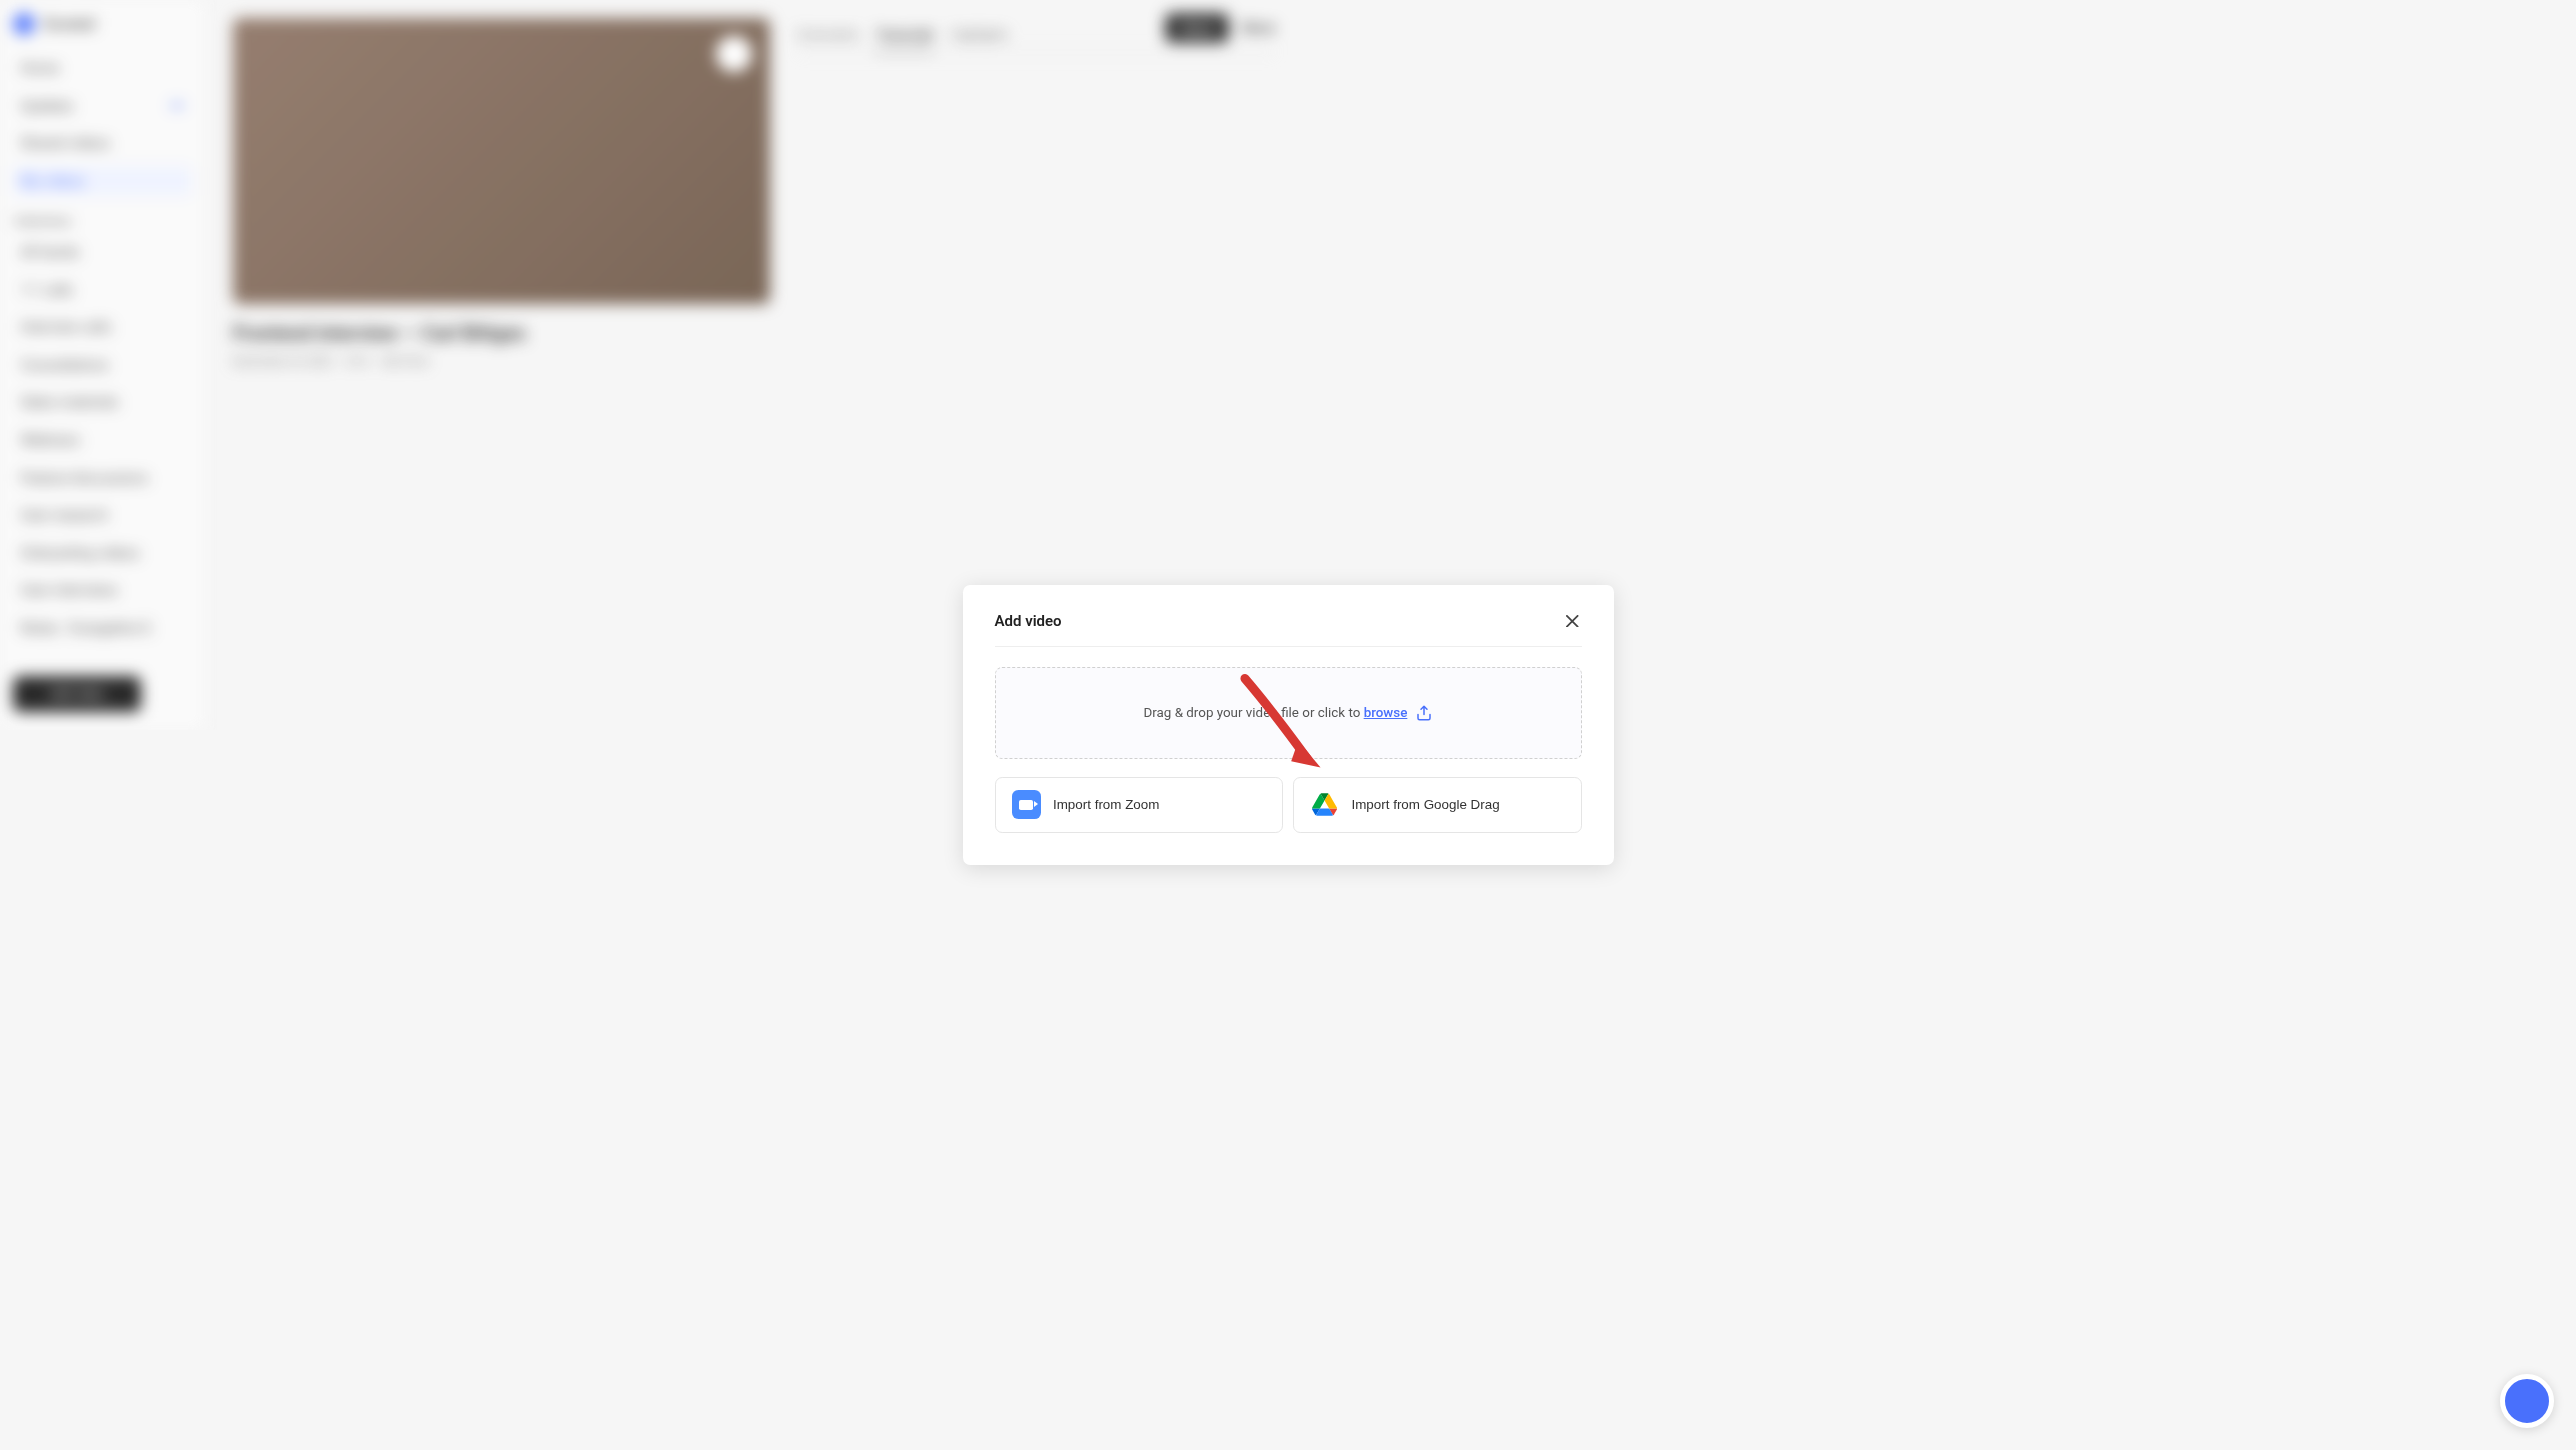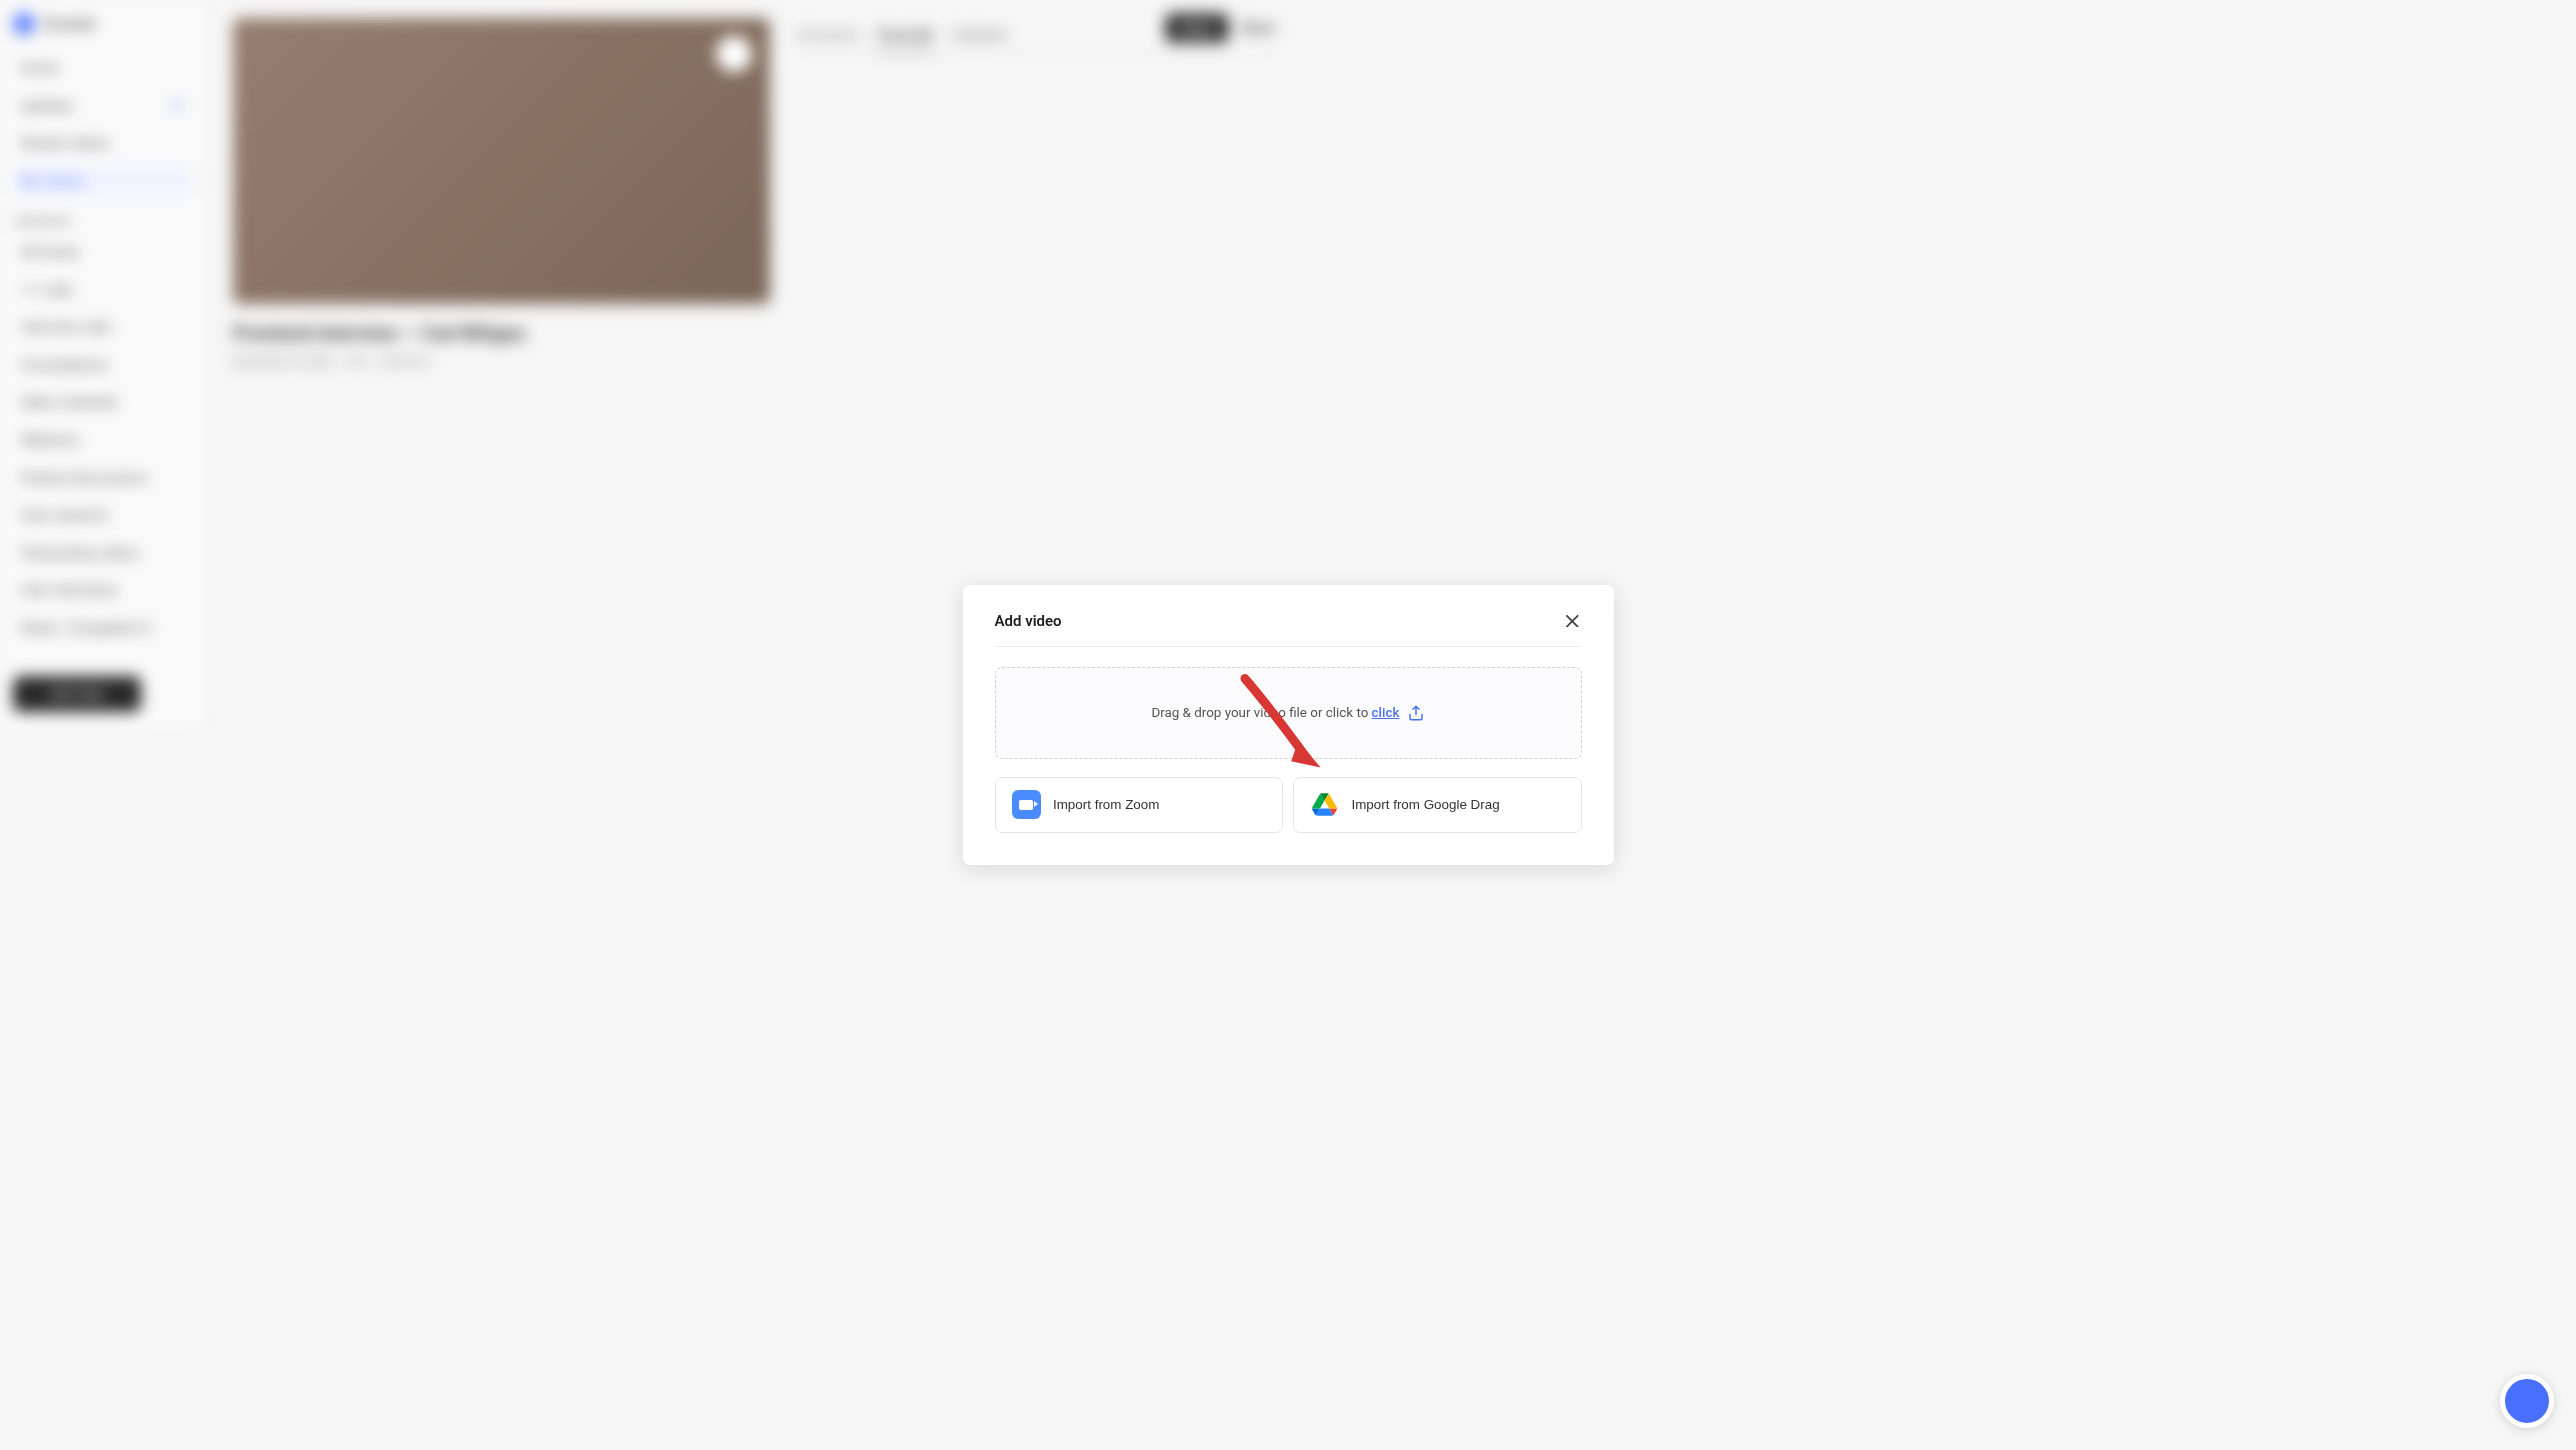--- a/index.html
+++ b/index.html
@@ -415,21 +415,21 @@
       <span class="modal-title">Add video</span>
       <div class="modal-close">
         <svg width="12.5" height="12.5" viewBox="0 0 14 14" fill="none">
           <path d="M1 1 L13 13 M13 1 L1 13" stroke="currentColor" stroke-width="2" stroke-linecap="round"></path>
         </svg>
       </div>
     </div>
 
     <div class="dropzone">
       <span>
-        <span>Drag &amp; drop your video file or click to </span><a>click</a>
+        <span>Drag &amp; drop your video file or click to </span><a>browse</a>
       </span>
       <svg class="upload-icon" viewBox="0 0 24 24" fill="none">
         <path d="M12 3 L12 14 M8 7 L12 3 L16 7 M4 14 L4 19 C4 20 5 21 6 21 L18 21 C19 21 20 20 20 19 L20 14" stroke="currentColor" stroke-width="2" stroke-linecap="round" stroke-linejoin="round"></path>
       </svg>
     </div>
 
     <div class="import-buttons">
       <button class="import-btn">
         <div class="zoom-icon">
           <div class="zoom-icon-inner"></div>

